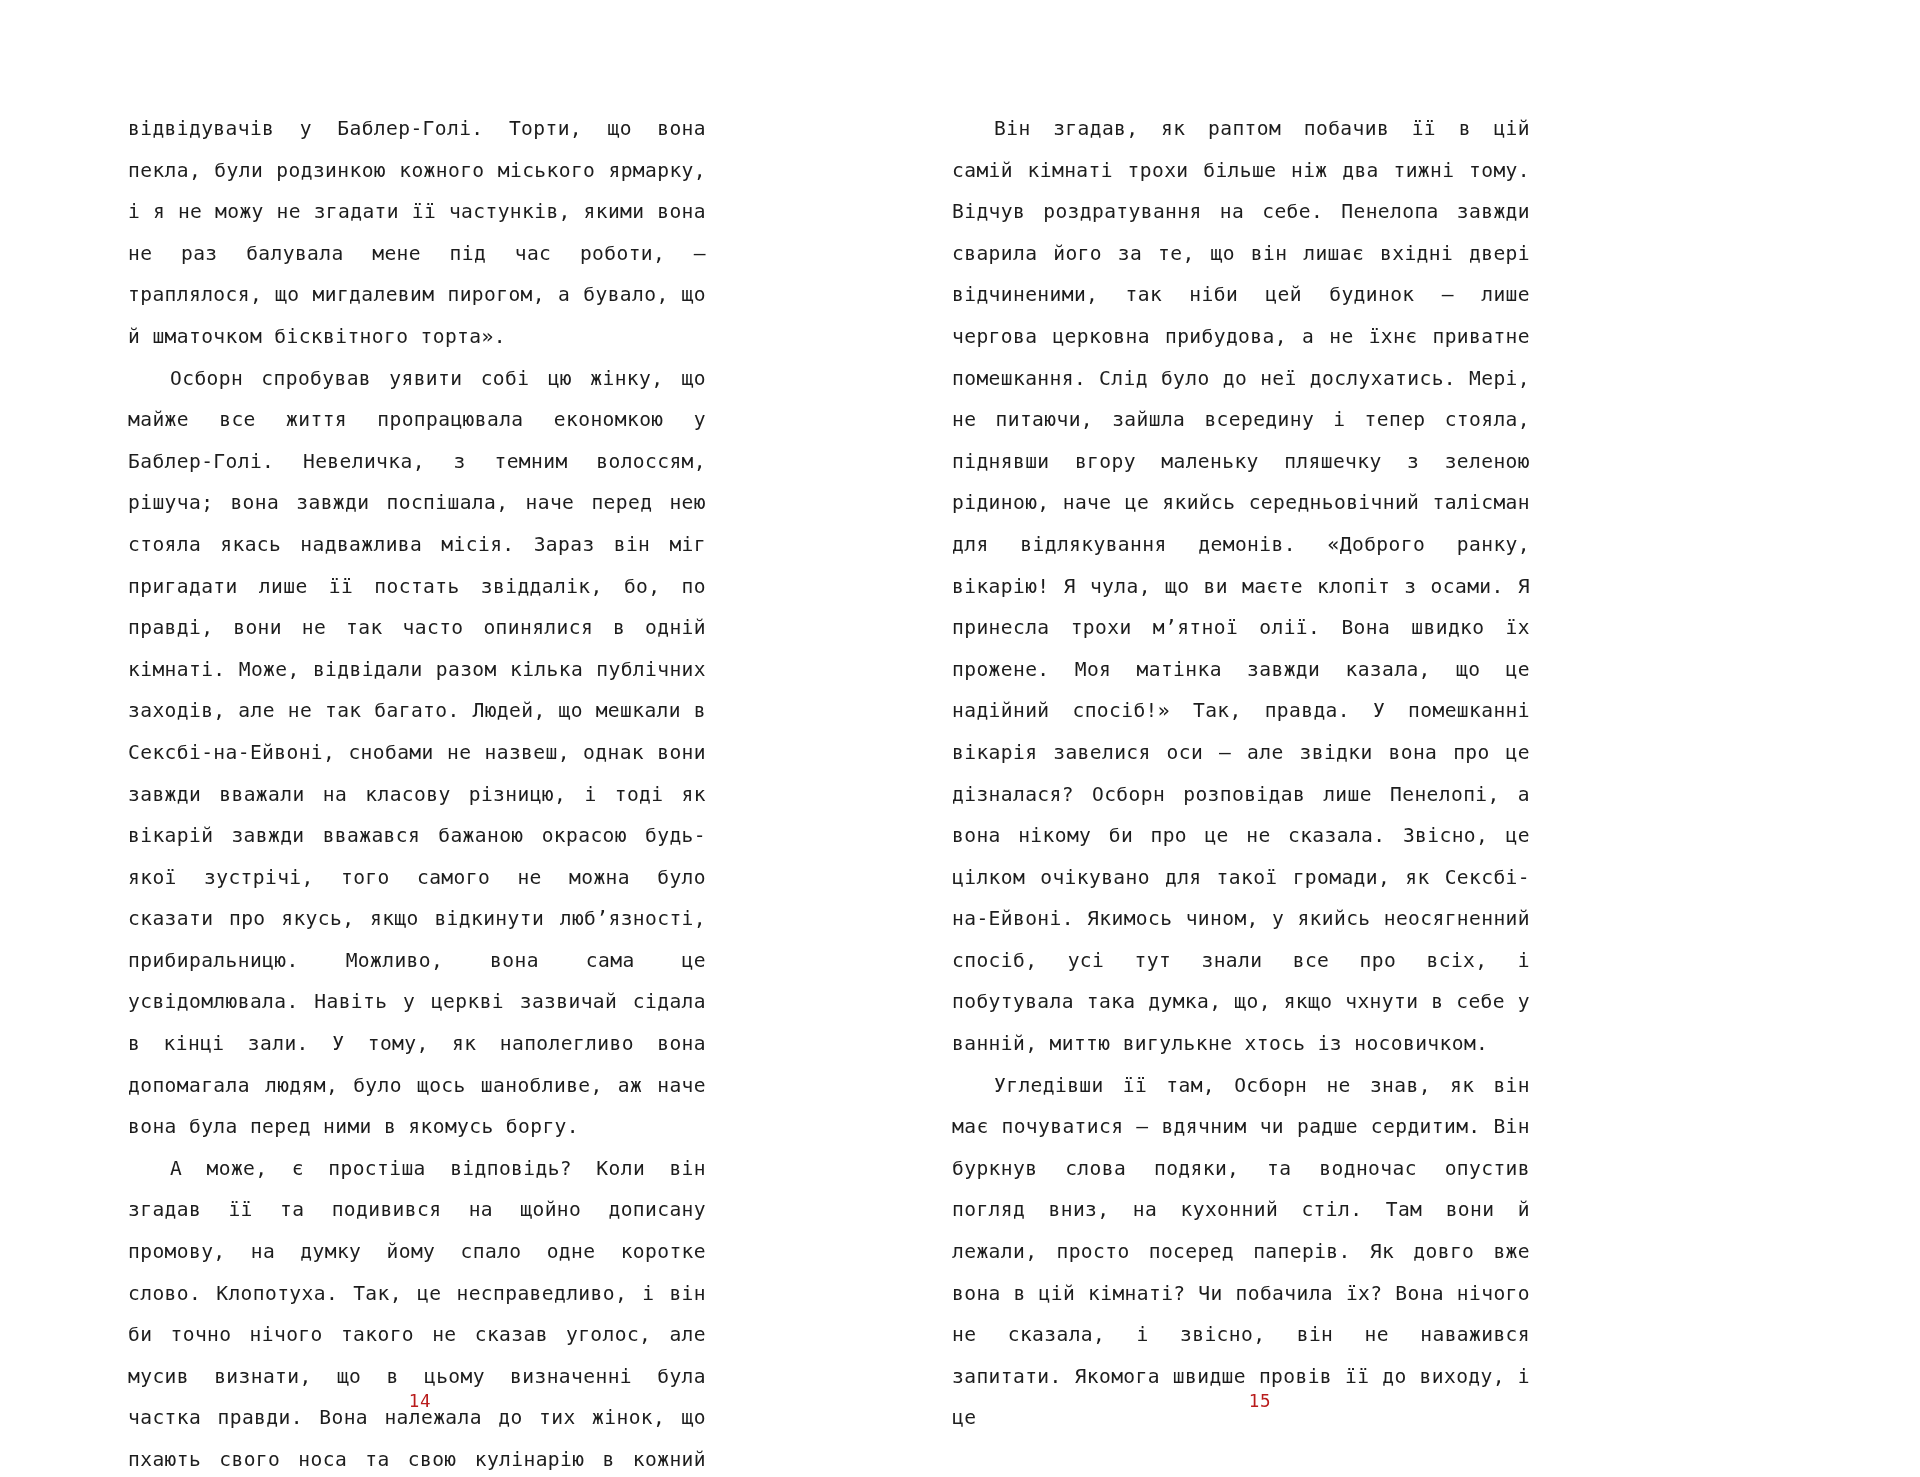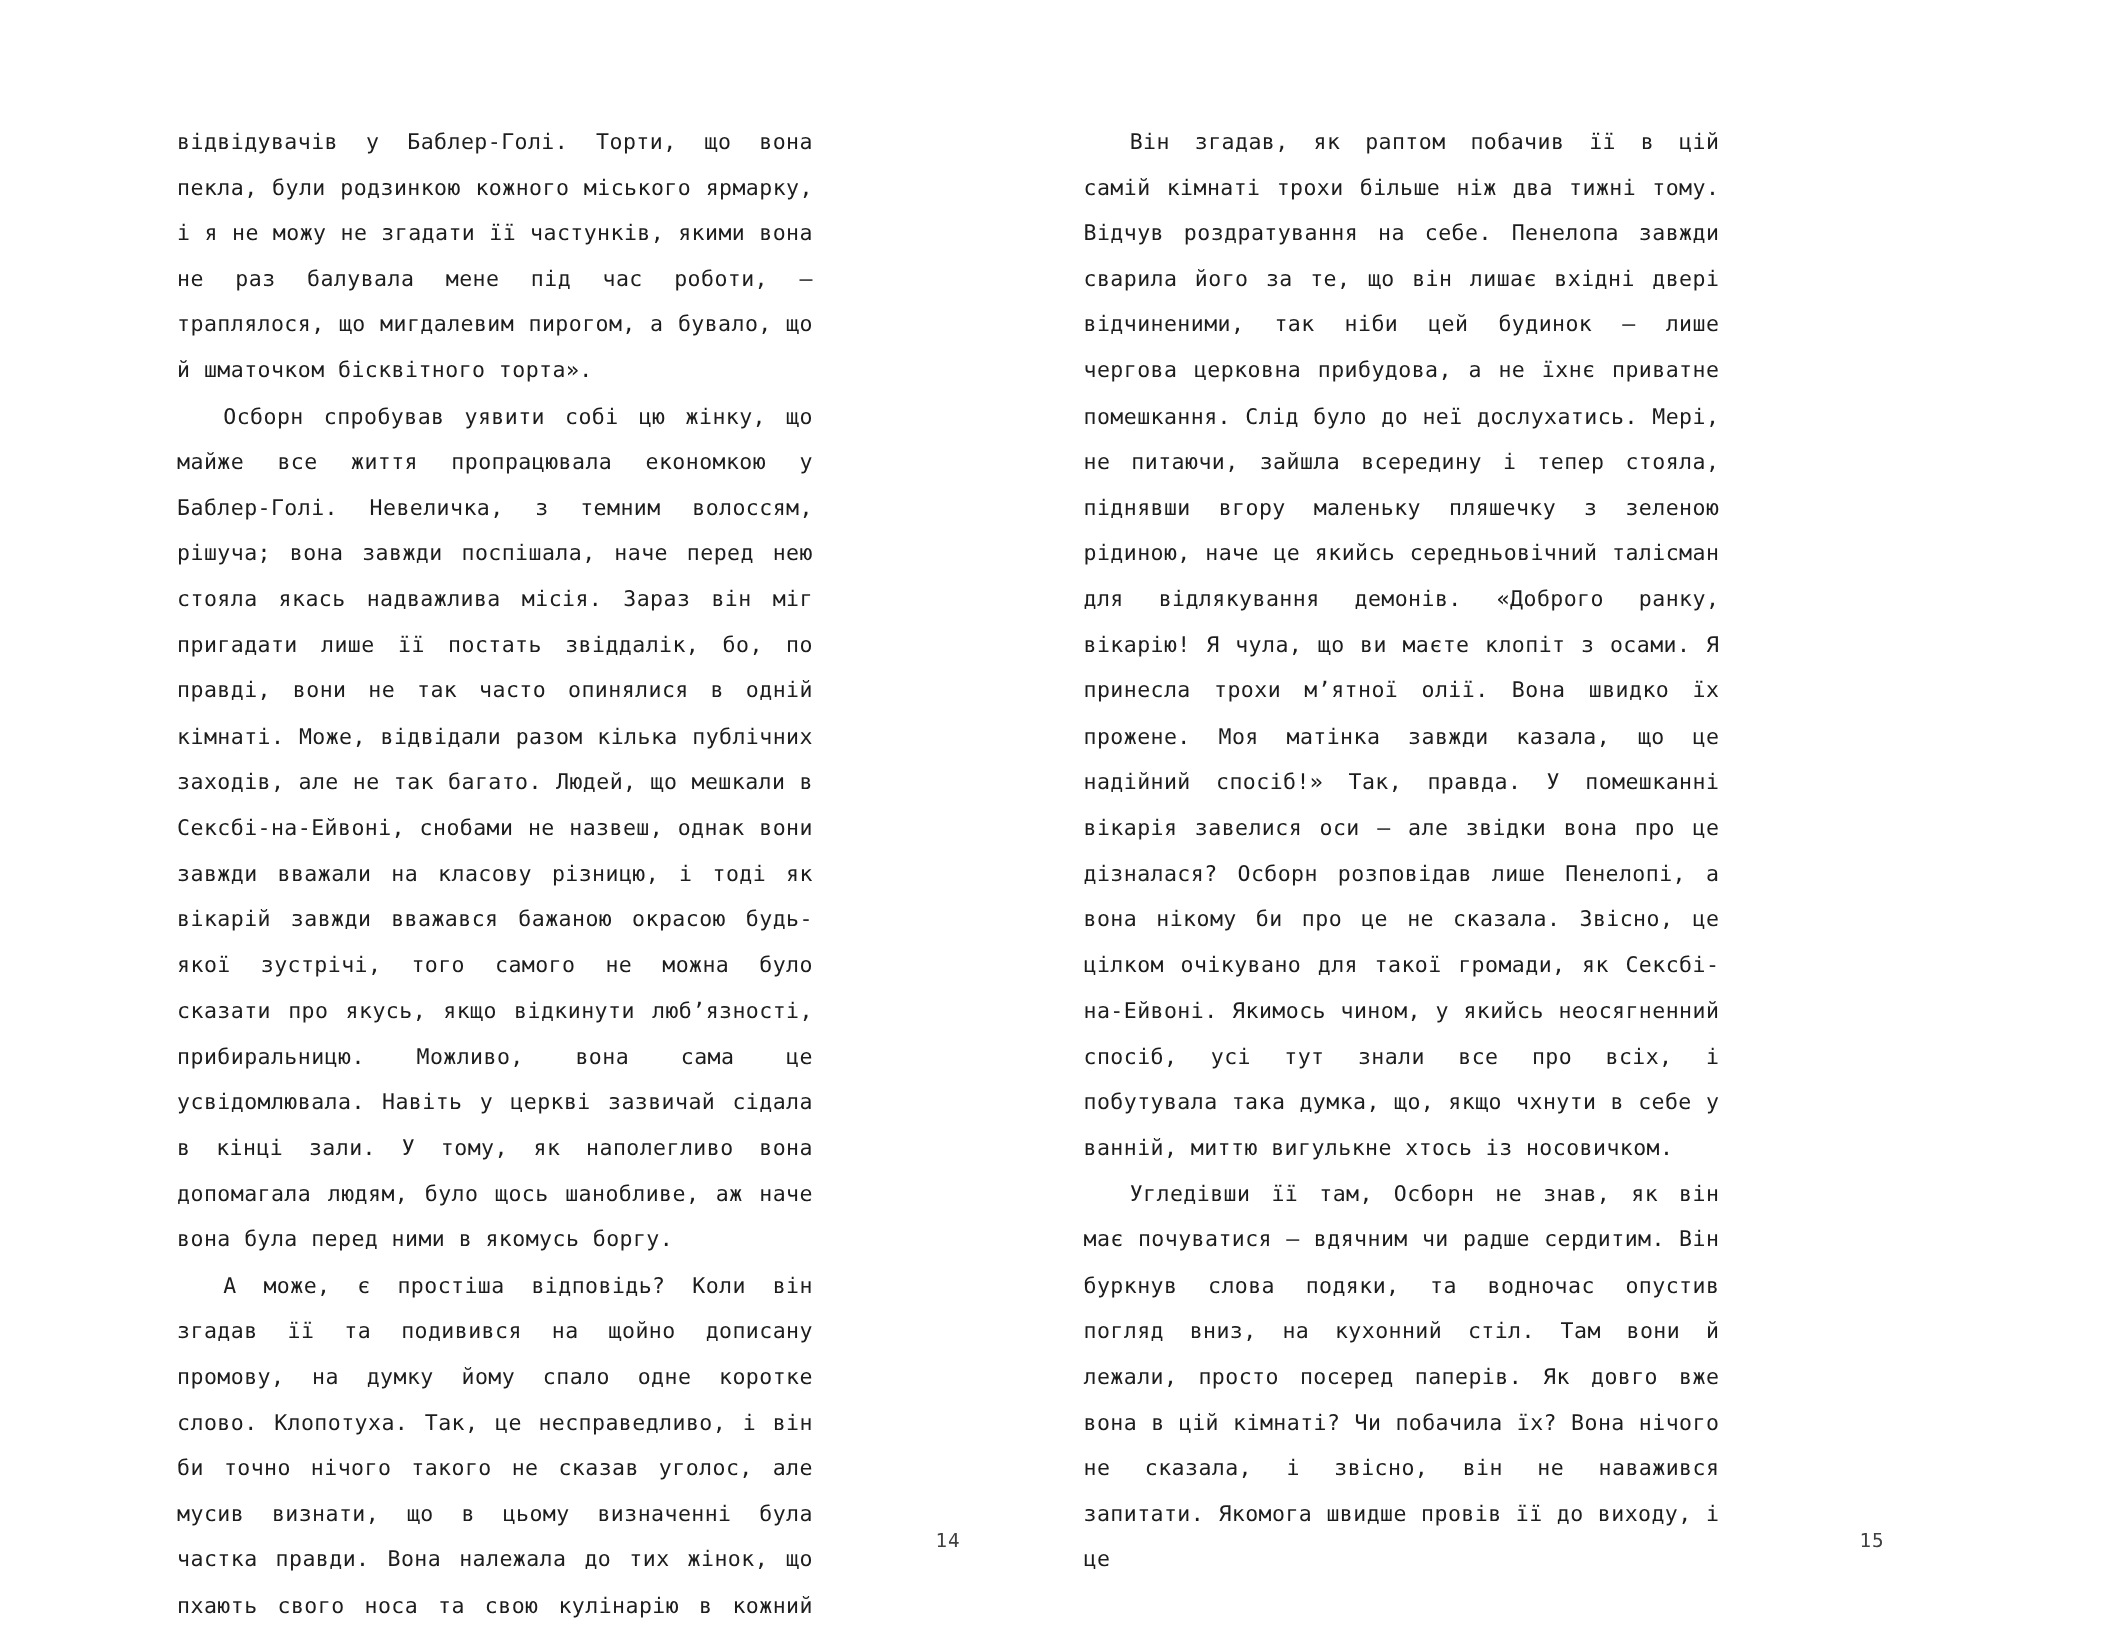--- a/index.html
+++ b/index.html
@@ -14,21 +14,20 @@
     color: #1a1a1a;
     overflow: hidden;
   }
   .book-spread {
     position: relative;
     width: 1680px;
     height: 1477px;
     display: flex;
     box-sizing: border-box;
     padding: 108px 0 0 0;
-    margin-left: 33px;
   }
   .page {
     position: relative;
     box-sizing: border-box;
     height: 1369px;
   }
   .page-left {
     width: 960px;
     padding: 0 134px 0 128px;
   }
@@ -51,24 +50,24 @@
     text-align: justify;
   }
   .para.no-indent {
     text-indent: 0;
   }
   .page-number {
     position: absolute;
     bottom: 66px;
     width: 100%;
     left: 0;
-    text-align: right;
+    text-align: center;
     font-size: 17.5px;
     letter-spacing: 0.04em;
-    color: #404040;
+    color: #b91c1c;
   }
   .page-left .page-number { padding-right: 6px; }
   .page-right .page-number { padding-right: 38px; }
 </style>
 </head>
 <body>
 
 <div class="book-spread">
 
   <div class="page page-left">

